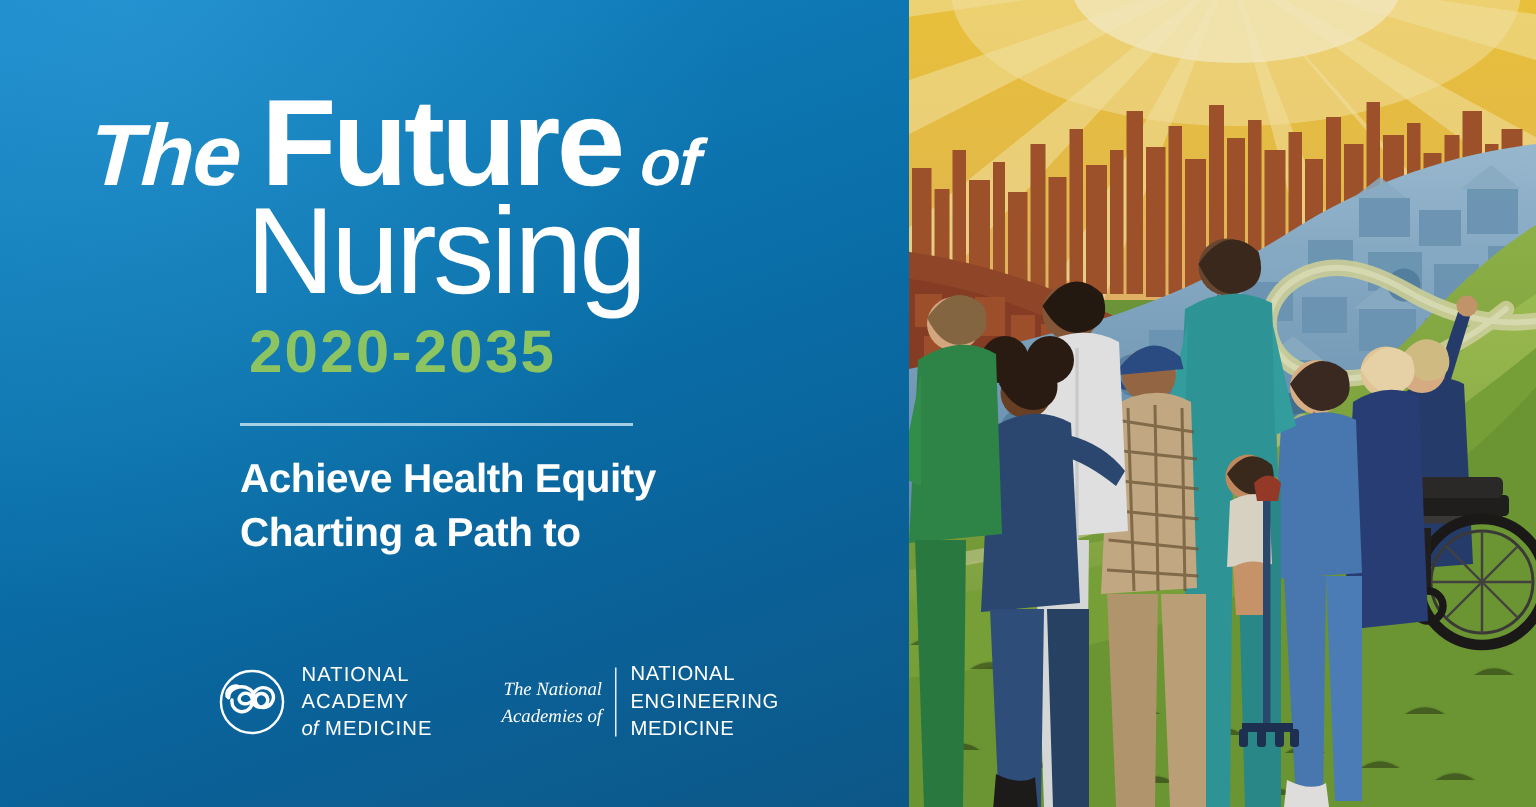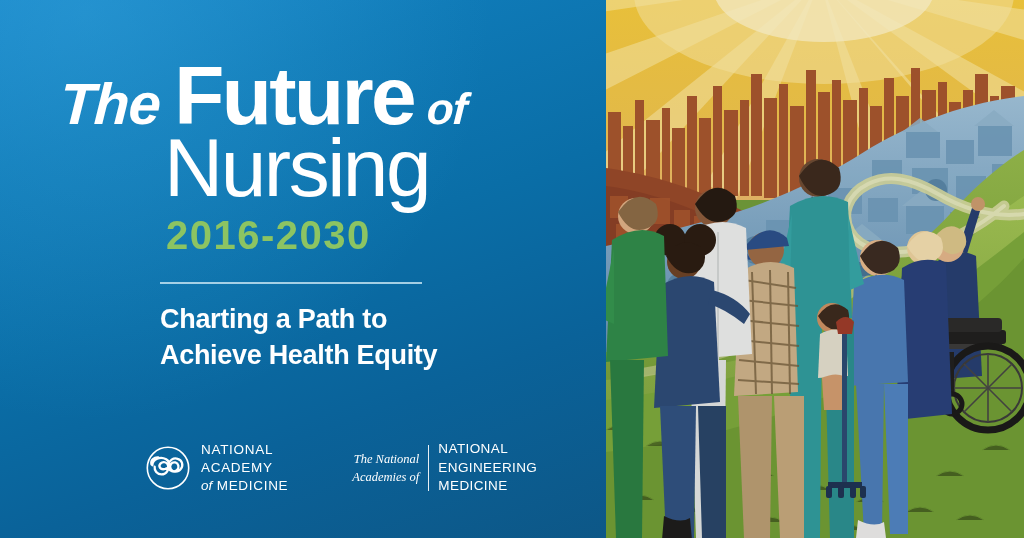--- a/index.html
+++ b/index.html
@@ -107,21 +107,21 @@
     letter-spacing:-.3px;
   }
   .subtitle span{ display:block; white-space:nowrap; }
 
   
   .logos{
     position:absolute;
     left:145px; top:440px;
     display:flex;
     align-items:center;
-    gap:64px;
+    gap:46px;
     z-index:3;
   }
   .nam-logo{ display:flex; align-items:center; gap:10px; }
   .nam-mark{ width:46px; height:46px; flex:0 0 46px; }
   .nam-text{
     color:#ffffff;
     font-size:13.5px;
     line-height:1.34;
     letter-spacing:.7px;
   }
@@ -168,28 +168,28 @@
 
     <div class="title-block">
       <div class="line1">
         <div class="the">The</div>
         <div class="future">Future</div>
         <div class="of">of</div>
       </div>
       <div class="line2">
         <div class="nursing">Nursing</div>
       </div>
-      <div class="years">2016-2030</div>
+      <div class="years">2020-2035</div>
     </div>
 
     <div class="divider"></div>
 
     <div class="subtitle">
+      <span>Achieve Health Equity</span>
       <span>Charting a Path to</span>
-      <span>Achieve Health Equity</span>
     </div>
 
     <div class="logos">
 
       <div class="nam-logo">
         <span class="nam-mark">
           <svg viewBox="0 0 100 100" aria-hidden="true">
             <circle cx="50" cy="50" r="45" fill="none" stroke="#ffffff" stroke-width="3.5"></circle>
             <path d="M16 44 C16 30 34 24 46 31 C56 37 54 49 44 52 C33 55 28 46 34 40 C39 35 48 37 50 44
                      C53 54 46 64 36 64 C26 64 20 56 21 47" fill="none" stroke="#ffffff" stroke-width="5" stroke-linecap="round"></path>

